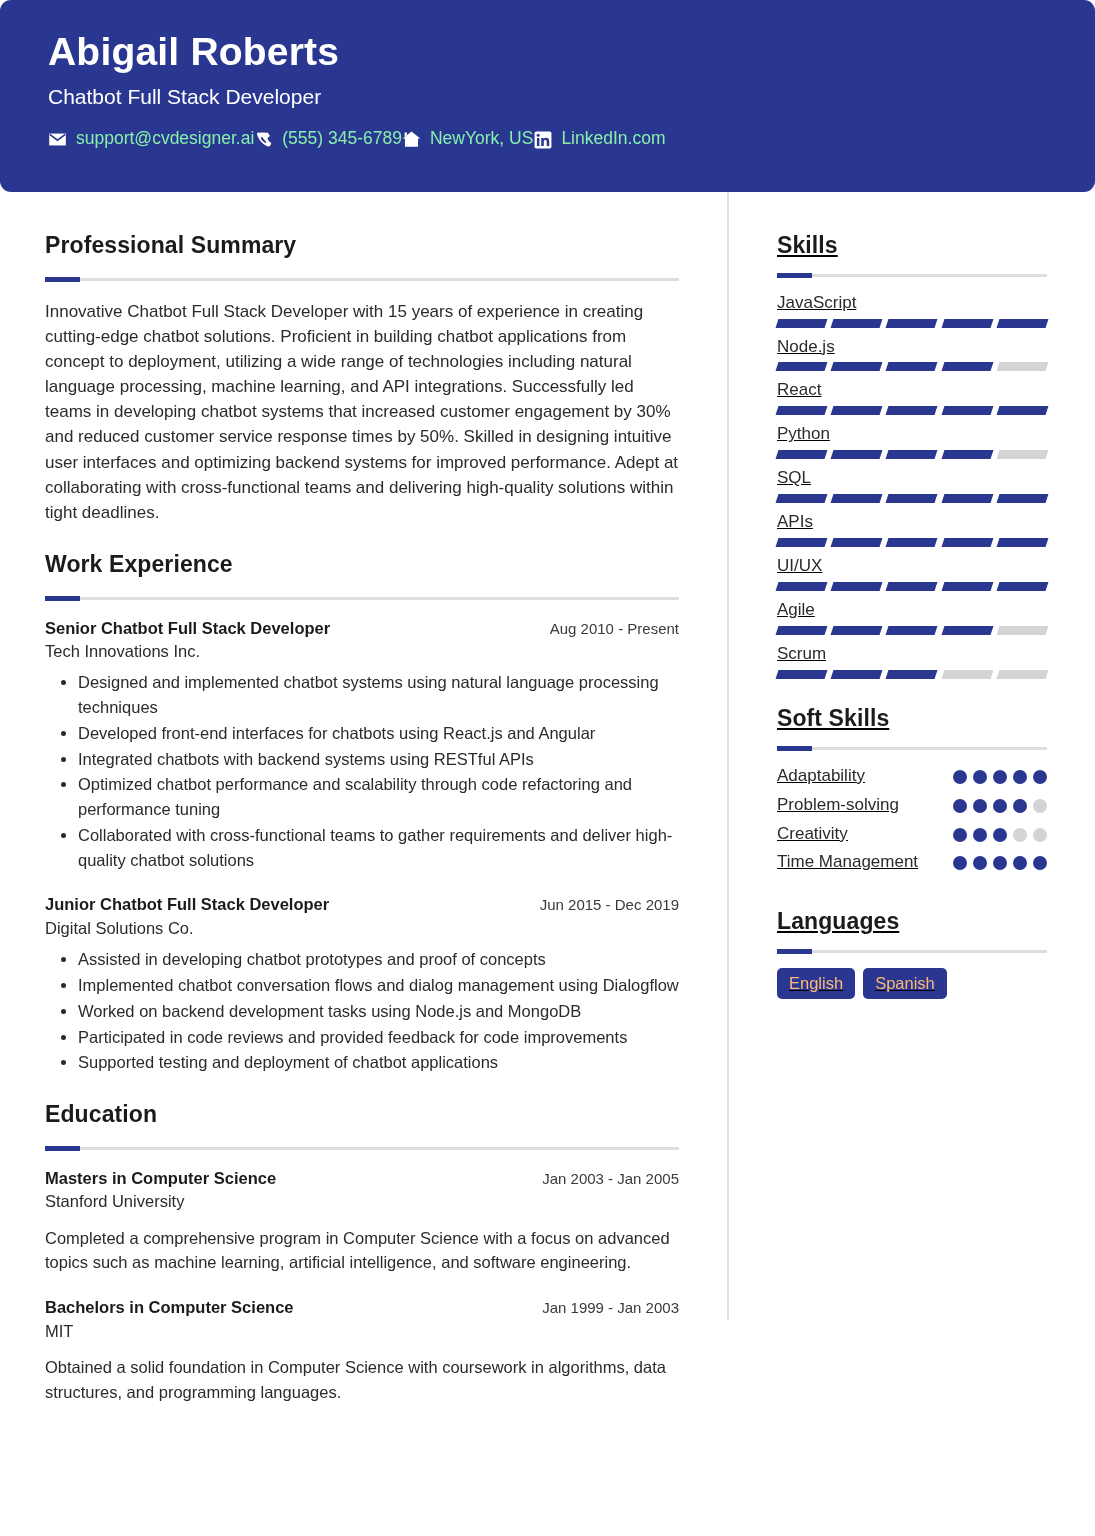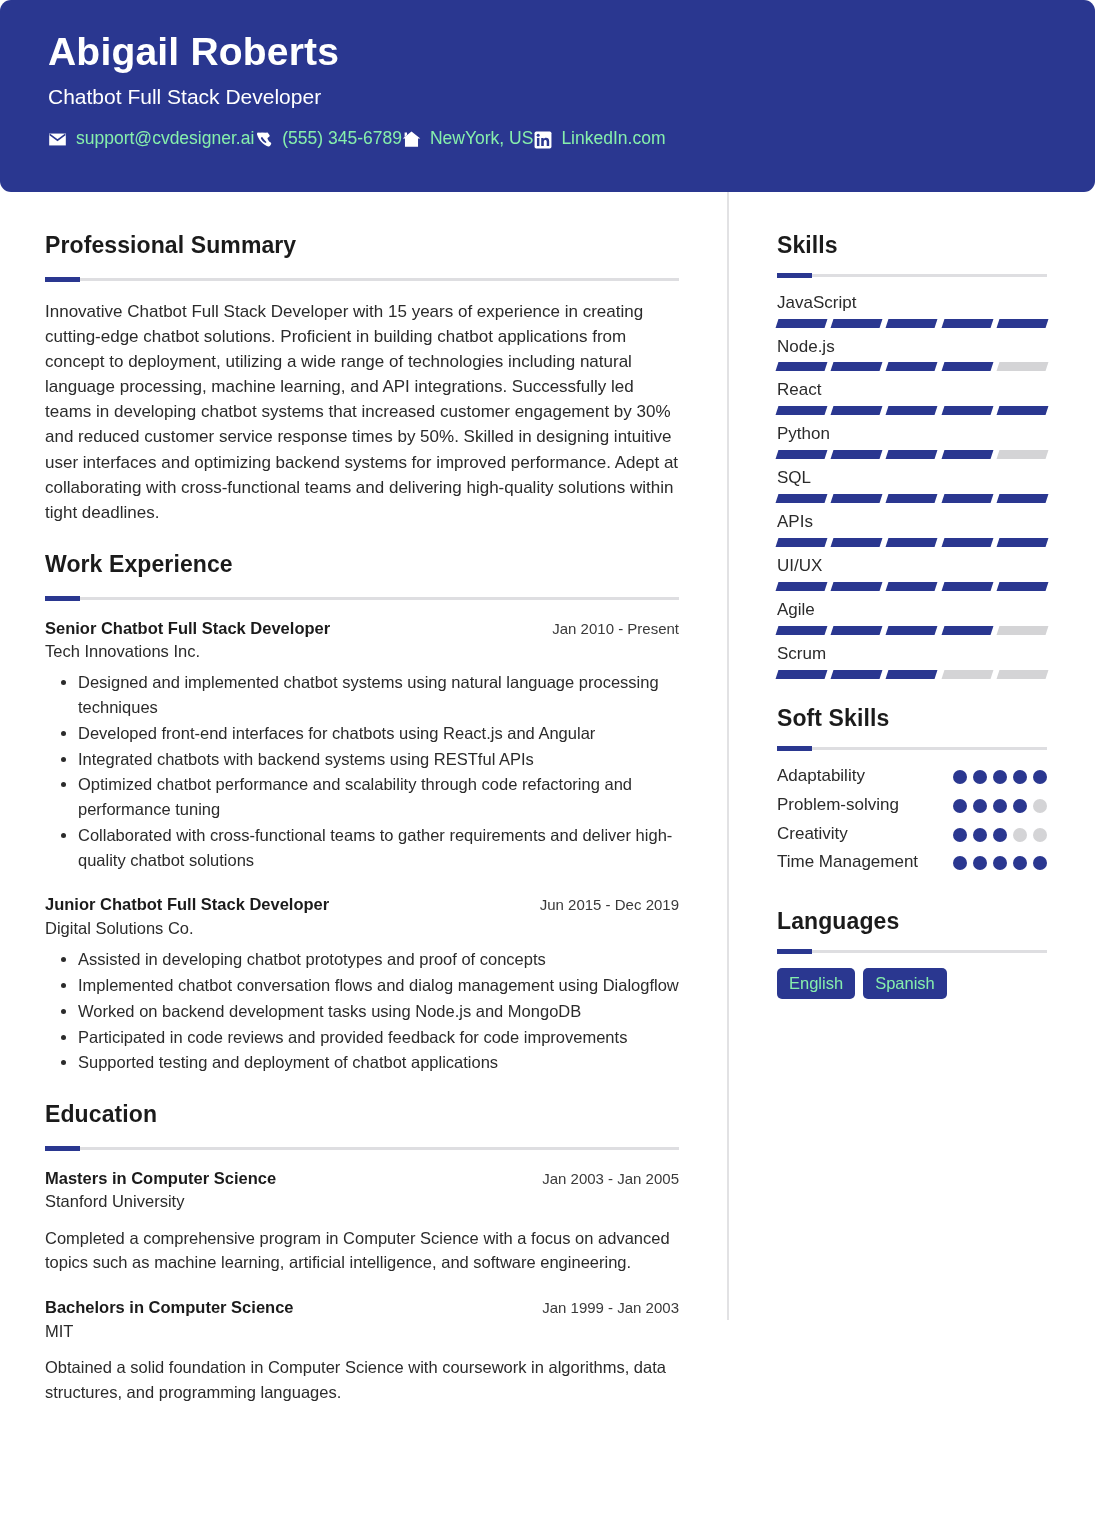--- a/index.html
+++ b/index.html
@@ -70,20 +70,21 @@
     height: 1128px;
   }
   .col-left {
     width: 727px;
     padding: 40px 48px 0 45px;
   }
   .col-right {
     width: 368px;
     padding: 40px 48px 4px 48px;
     border-left: 2px solid #e2e2e4;
+    text-decoration: underline;
   }
 
   
   .sec-title {
     font-size: 23px;
     font-weight: bold;
     color: #1b1b1b;
     letter-spacing: 0.1px;
     line-height: 1.2;
   }
@@ -206,21 +207,21 @@
   .dot.on { background: #2A3790; }
 
   
   .lang-wrap {
     display: flex;
     flex-wrap: wrap;
     gap: 8px;
   }
   .lang-chip {
     background: #2A3790;
-    color: #86efac;
+    color: #fdba74;
     font-size: 16.5px;
     padding: 6px 12px 7px 12px;
     border-radius: 5px;
     line-height: 1.1;
   }
 </style>
 </head>
 <body>
 
 <div id="page">
@@ -285,21 +286,21 @@
         <div class="summary-text">Innovative Chatbot Full Stack Developer with 15 years of experience in creating cutting-edge chatbot solutions. Proficient in building chatbot applications from concept to deployment, utilizing a wide range of technologies including natural language processing, machine learning, and API integrations. Successfully led teams in developing chatbot systems that increased customer engagement by 30% and reduced customer service response times by 50%. Skilled in designing intuitive user interfaces and optimizing backend systems for improved performance. Adept at collaborating with cross-functional teams and delivering high-quality solutions within tight deadlines.</div>
       </div>
 
       <div class="section">
         <div class="sec-title">Work Experience</div>
         <div class="sec-rule"></div>
 
         <div class="entry">
           <div class="entry-head">
             <div class="entry-role">Senior Chatbot Full Stack Developer</div>
-            <div class="entry-date">Jan 2010 - Present</div>
+            <div class="entry-date">Aug 2010 - Present</div>
           </div>
           <div class="entry-org">Tech Innovations Inc.</div>
           <ul class="entry-bullets">
             <li>Designed and implemented chatbot systems using natural language processing techniques</li>
             <li>Developed front-end interfaces for chatbots using React.js and Angular</li>
             <li>Integrated chatbots with backend systems using RESTful APIs</li>
             <li>Optimized chatbot performance and scalability through code refactoring and performance tuning</li>
             <li>Collaborated with cross-functional teams to gather requirements and deliver high-quality chatbot solutions</li>
           </ul>
         </div>

